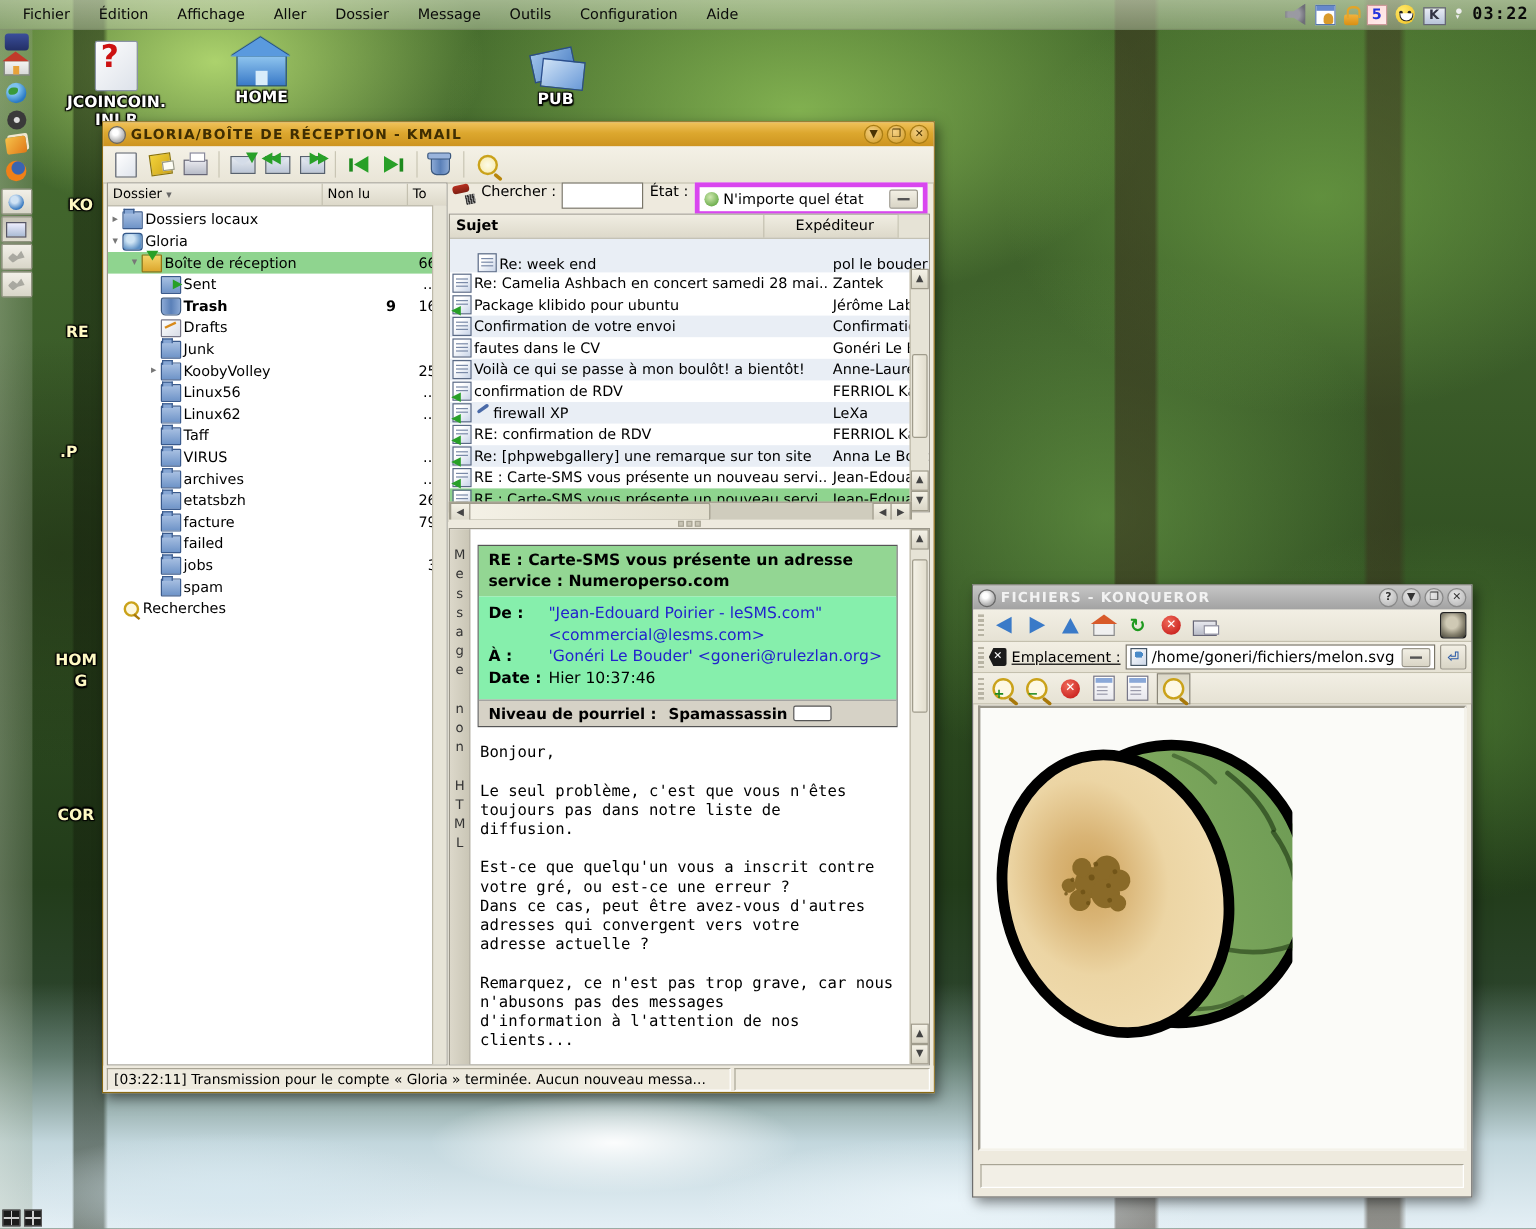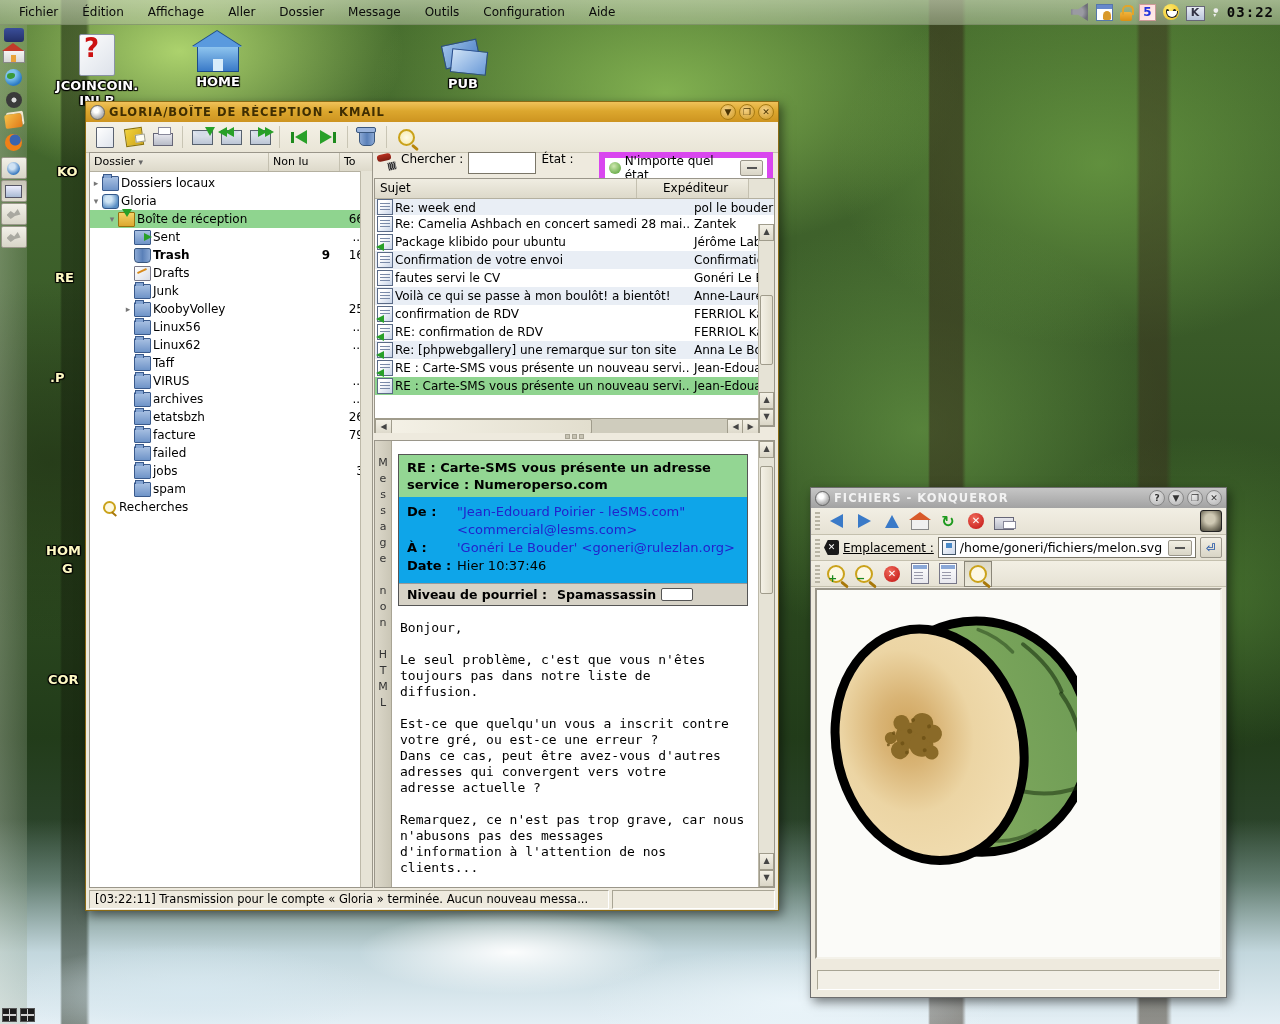--- a/index.html
+++ b/index.html
@@ -153,34 +153,34 @@
   .fscroll{position:absolute;right:0;top:0;width:11px;bottom:0;background:#e6e3d6;border-left:1px solid #bdb9a9;}
 
   
   .rpane{position:absolute;left:288px;top:0;right:3px;bottom:0;}
   .searchrow{position:absolute;left:0;top:0;right:0;height:26px;display:flex;align-items:flex-start;gap:5px;padding:0 2px;}
   .broom{width:20px;height:18px;position:relative;}
   .broom::before{content:"";position:absolute;left:1px;top:2px;width:14px;height:7px;background:linear-gradient(180deg,#b83020,#7e1e12);border-radius:3px;transform:rotate(-12deg);}
   .broom::after{content:"";position:absolute;right:0;bottom:0;width:8px;height:8px;background:repeating-linear-gradient(90deg,#333 0 1px,#888 1px 2px);transform:rotate(-12deg);}
   .lbl{font-size:12px;white-space:nowrap;}
   .searchbox{width:62px;height:18px;background:#fff;border:1px solid #7a7668;}
-  .statecombo{flex:1;height:20px;background:#fff;border:6px solid #d946ef;display:flex;align-items:center;gap:4px;padding:0 4px;font-size:12px;margin-left:20px;}
+  .statecombo{flex:1;height:20px;background:#fff;border:4px solid #d946ef;display:flex;align-items:center;gap:4px;padding:0 4px;font-size:12px;}
   .state-ic{width:12px;height:12px;border-radius:50%;background:radial-gradient(circle at 40% 35%,#cfe8b0,#4a9a2a);flex:none;}
   .combobtn{margin-left:auto;width:22px;height:14px;background:linear-gradient(180deg,#f2efe4,#d9d5c6);border:1px solid #9a968a;border-radius:2px;display:flex;align-items:center;justify-content:center;}
   .combobtn::before{content:"";width:10px;height:2px;background:#555;}
 
   .mlist{position:absolute;left:0;top:26px;right:0;height:247px;background:#fff;border:1px solid #9a968a;display:flex;flex-direction:column;}
   .mhead{display:flex;height:19px;background:linear-gradient(180deg,#f0ede2,#ddd9ca);border-bottom:1px solid #b4b0a0;font-size:12px;flex:none;}
   .mh{padding:2px 5px;border-right:1px solid #c4c0b0;overflow:hidden;white-space:nowrap;}
-  .mh1{flex:1;}.mh2{width:80px;margin-left:21px;}.mh3{width:15px;border-right:none;background:#e6e3d6;}
+  .mh1{flex:1;font-weight:bold;}.mh2{width:80px;margin-left:21px;}.mh3{width:15px;border-right:none;background:#e6e3d6;}
   .mrows{flex:1;overflow:hidden;position:relative;}
   .mrow{display:flex;align-items:center;height:18px;font-size:12px;white-space:nowrap;}
   .malt{background:#e9eef5;}
   .msel{background:#8fd48f;}
-  .mclip{height:16px;overflow:hidden;align-items:flex-end;}
+  .mclip{height:28px;overflow:hidden;align-items:flex-end;padding-left:21px;}
   .mi{width:14px;height:14px;flex:none;margin:0 2px;position:relative;}
   .mi.read{background:linear-gradient(135deg,#fff 30%,#c8d4e8);border:1px solid #5a6a86;}
   .mi.read::before{content:"";position:absolute;left:2px;top:3px;right:2px;height:1px;background:#7a8aa8;box-shadow:0 3px 0 #7a8aa8,0 6px 0 #7a8aa8;}
   .mi.replied{background:linear-gradient(135deg,#fff 30%,#c8d4e8);border:1px solid #5a6a86;}
   .mi.replied::before{content:"";position:absolute;left:2px;top:3px;right:2px;height:1px;background:#7a8aa8;box-shadow:0 3px 0 #7a8aa8;}
   .mi.replied::after{content:"";position:absolute;left:-2px;bottom:-2px;border-top:4px solid transparent;border-bottom:4px solid transparent;border-right:8px solid #28a028;}
   .mi.sig{width:12px;}
   .mi.sig::before{content:"";position:absolute;left:0;top:2px;width:11px;height:3px;background:#4a6aa8;transform:rotate(-35deg);border-radius:2px;}
   .msub{flex:1;overflow:hidden;}
   .msender{width:80px;overflow:hidden;padding-left:4px;}
@@ -193,21 +193,21 @@
   .splith i{width:3px;height:3px;background:#c8c4b4;border:1px solid #a8a494;}
 
   
   .reader{position:absolute;left:0;right:0;top:288px;bottom:0;background:#fff;border:1px solid #9a968a;}
   .rside{position:absolute;left:0;top:0;bottom:0;width:16px;background:linear-gradient(90deg,#dcd8ca,#cac6b6);border-right:1px solid #a8a494;
     font-size:11px;color:#333;text-align:center;white-space:pre-line;line-height:16px;padding-top:14px;}
   .rvscroll{position:absolute;right:0;top:0;width:15px;bottom:0;background:#e6e3d6;border-left:1px solid #bdb9a9;display:flex;flex-direction:column;}
   .rcontent{position:absolute;left:17px;right:16px;top:0;bottom:0;overflow:hidden;}
   .hdrbox{margin:13px 10px 0 6px;border:1px solid #555;}
   .hsubject{background:#93d693;font-weight:bold;font-size:13px;padding:4px 8px;line-height:17px;}
-  .hinfo{background:#0ea5e9;padding:6px 8px 8px;font-size:13px;}
+  .hinfo{background:#86efac;padding:6px 8px 8px;font-size:13px;}
   .hrow{display:flex;line-height:18px;}
   .hlab{width:50px;font-weight:bold;flex:none;}
   .hval{color:#2222cc;}
   .hval.plain{color:#000;}
   .spamrow{background:#d6d2c6;border-top:1px solid #999;padding:3px 8px;font-size:12.5px;font-weight:bold;display:flex;align-items:center;gap:10px;}
   .spambar{width:30px;height:11px;background:#fff;border:1px solid #555;border-radius:2px;}
   .rbody{font-family:"DejaVu Sans Mono", monospace;font-size:13px;line-height:16px;white-space:pre-wrap;padding:14px 4px 0 8px;}
 
   .km-status{position:absolute;left:0;right:0;bottom:0;height:22px;background:#eeeade;display:flex;align-items:center;gap:3px;padding:0 3px;}
   .stpanel{height:17px;border:1px solid #a8a494;border-right-color:#fff;border-bottom-color:#fff;background:#eeeade;font-size:11.5px;line-height:16px;padding:0 5px;white-space:nowrap;overflow:hidden;}
@@ -584,32 +584,38 @@
                 <span class="msub">Package klibido pour ubuntu</span>
                 <span class="msender">Jérôme Labid</span>
               </div>
               <div class="mrow malt">
                 <span class="mi read"></span>
                 <span class="msub">Confirmation de votre envoi</span>
                 <span class="msender">Confirmation</span>
               </div>
               <div class="mrow">
                 <span class="mi read"></span>
-                <span class="msub">fautes servi le CV</span>
+                <span class="msub">fautes dans le CV</span>
                 <span class="msender">Gonéri Le Bo</span>
               </div>
               <div class="mrow malt">
                 <span class="mi read"></span>
                 <span class="msub">Voilà ce qui se passe à mon boulôt!  a bientôt!</span>
                 <span class="msender">Anne-Laure</span>
               </div>
               <div class="mrow">
                 <span class="mi replied"></span>
                 <span class="msub">confirmation de RDV</span>
                 <span class="msender">FERRIOL Kari</span>
+              </div>
+              <div class="mrow malt">
+                <span class="mi replied"></span>
+                <span class="mi sig"></span>
+                <span class="msub">firewall XP</span>
+                <span class="msender">LeXa</span>
               </div>
               <div class="mrow">
                 <span class="mi replied"></span>
                 <span class="msub">RE: confirmation de RDV</span>
                 <span class="msender">FERRIOL Kari</span>
               </div>
               <div class="mrow malt">
                 <span class="mi replied"></span>
                 <span class="msub">Re: [phpwebgallery] une remarque sur ton site</span>
                 <span class="msender">Anna Le Boud</span>

